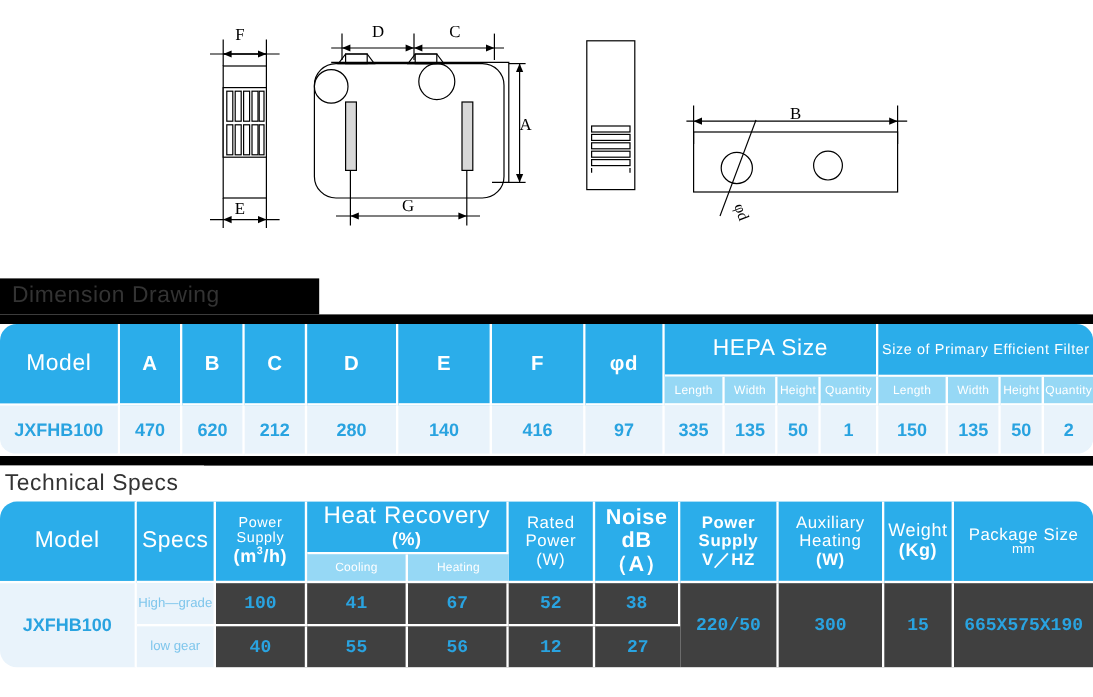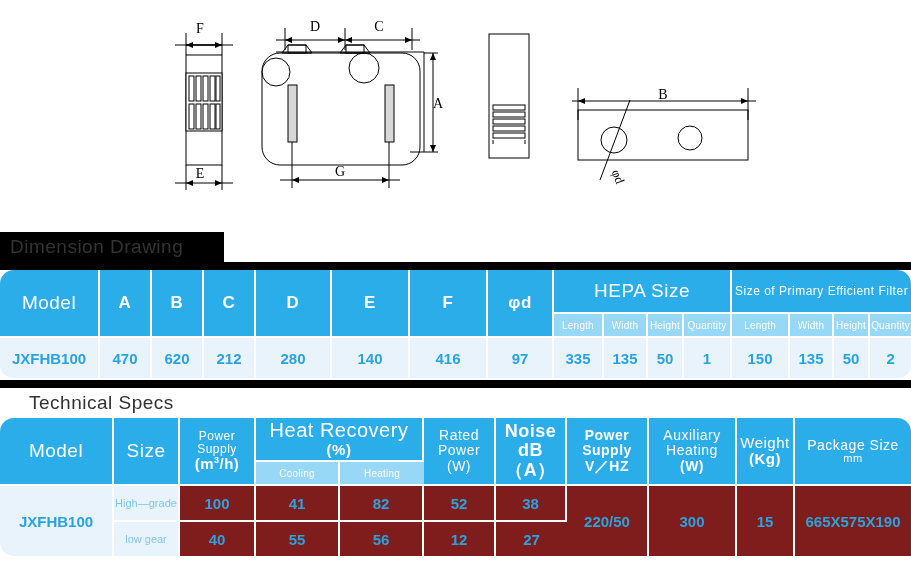--- a/index.html
+++ b/index.html
@@ -22,36 +22,35 @@
     height: 232px;
     background: #ffffff;
   }
   .drawings svg { display: block; }
 
   
   .banner {
     position: relative;
     height: 30px;
     background: #000000;
-    width: 224px;
+    width: 266px;
   }
   .banner-text {
     position: absolute;
     left: 10px;
     top: 50%;
     transform: translateY(-50%);
     font-size: 19px;
     letter-spacing: 0.5px;
     color: #333333;
     white-space: nowrap;
   }
   .banner.light {
     background: #ffffff;
     width: 170px;
-    margin-left: 25px;
   }
   .banner.light .banner-text {
     color: #333333;
     left: 4px;
   }
 
   
   .table-wrap {
     position: relative;
     width: 911px;
@@ -114,25 +113,26 @@
   .tbl2 .hd.last  { border-top-right-radius: 14px; }
   .tbl2 .val.first { border-bottom-left-radius: 14px; }
   .gear {
     background: #e9f3fb;
     color: #7fc6ec;
     font-size: 11px;
     font-weight: normal;
     height: 34px;
   }
   .val34 {
-    background: #7f1d1d;
+    background: #404040;
     color: #29a3e0;
     font-size: 15px;
     font-weight: bold;
     height: 34px;
+    font-family: Liberation Mono, monospace;
   }
 
   .spacer-black {
     background: #000000;
     height: 8px;
     width: 911px;
   }
 </style>
 </head>
 <body>
@@ -331,21 +331,21 @@
     <col style="width:72px">
         <col style="width:71px">
         <col style="width:82px">
     <col style="width:88px">
         <col style="width:58px">
         <col style="width:116px">
   </colgroup>
   <tbody>
         <tr>
     <th class="hd big first" rowspan="2">Model</th>
-    <th class="hd big" rowspan="2">Size</th>
+    <th class="hd big" rowspan="2">Specs</th>
     <th class="hd" rowspan="2">
       <div class="stack">
         <div class="small">Power</div>
         <div class="small">Supply</div>
         <div style="font-weight:bold;font-size:15px">
           <span>(m</span><span class="sup">3</span><span>/h)</span>
         </div>
       </div>
     </th>
     <th class="hd" colspan="2">
@@ -396,21 +396,21 @@
   </tr>
   <tr>
     <td class="sub">Cooling</td>
     <td class="sub">Heating</td>
   </tr>
   <tr>
     <td class="val first" rowspan="2" style="border-bottom:none">JXFHB100</td>
     <td class="gear">High—grade</td>
     <td class="val34">100</td>
     <td class="val34">41</td>
-    <td class="val34">82</td>
+    <td class="val34">67</td>
     <td class="val34">52</td>
     <td class="val34">38</td>
     <td class="val34" rowspan="2" style="border-bottom:none">220/50</td>
     <td class="val34" rowspan="2" style="border-bottom:none">300</td>
     <td class="val34" rowspan="2" style="border-bottom:none">15</td>
     <td class="val34 last" rowspan="2" style="border-bottom:none">665X575X190</td>
   </tr>
   <tr>
     <td class="gear" style="border-bottom:none">low  gear</td>
     <td class="val34" style="border-bottom:none">40</td>

